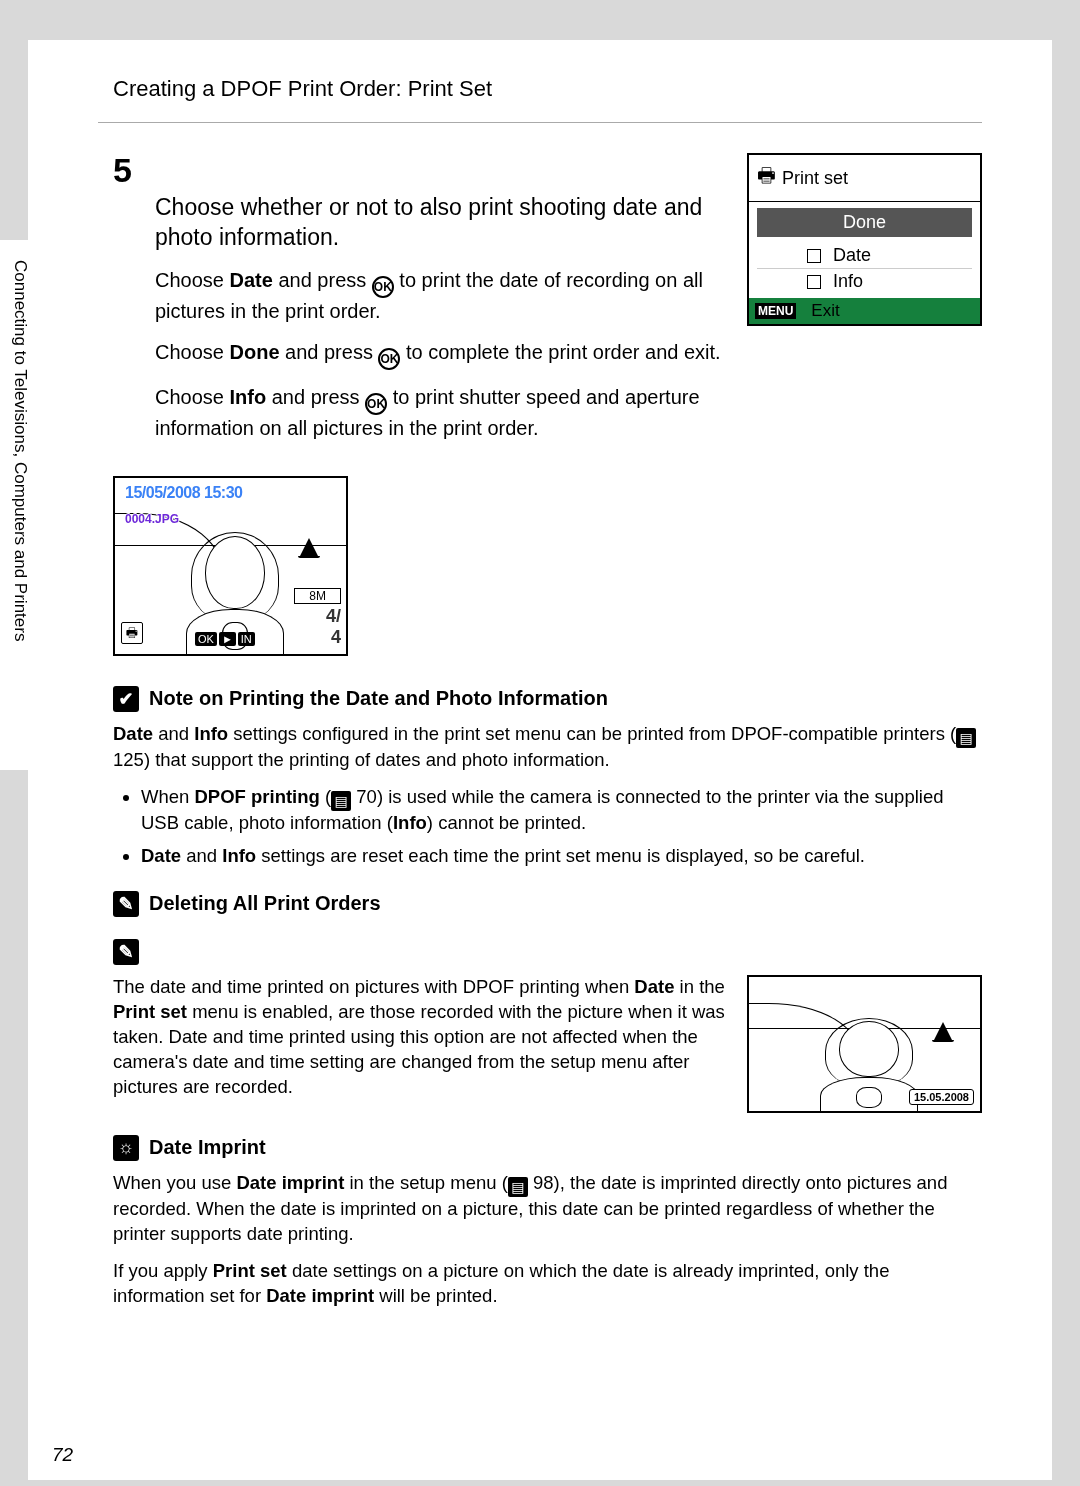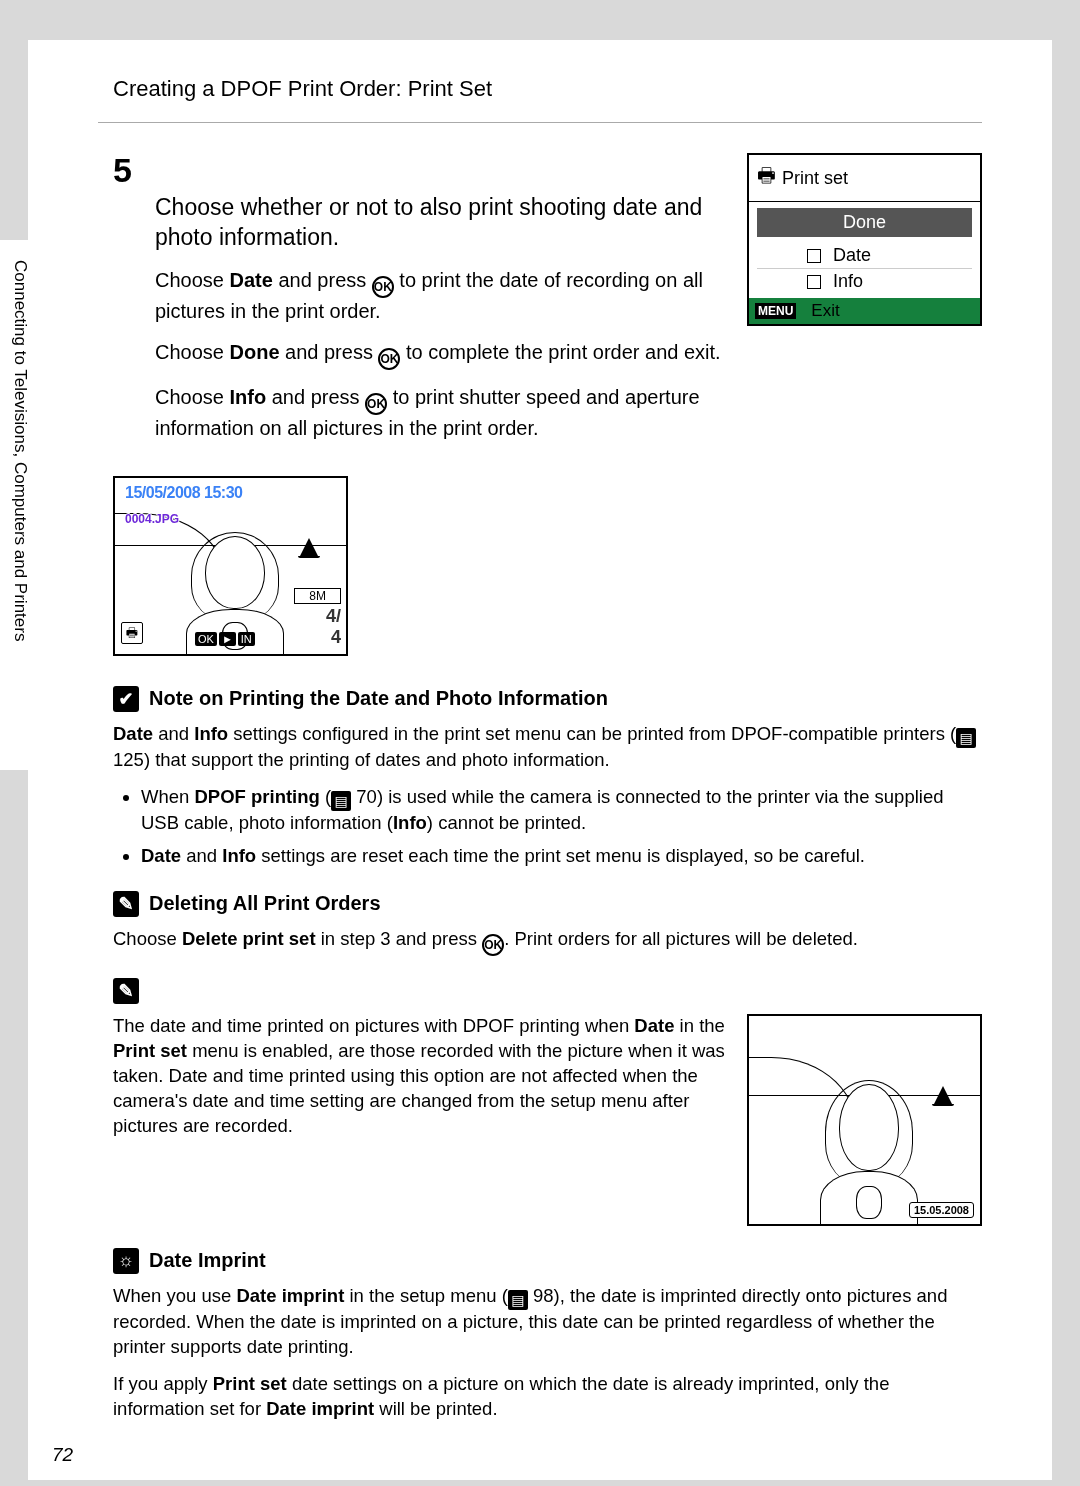--- a/index.html
+++ b/index.html
@@ -264,21 +264,21 @@
     font-size: 18.5px;
     line-height: 1.35;
     margin-bottom: 8px;
   }
   .note-row {
     display: flex;
     gap: 20px;
   }
   .note-img {
     width: 235px;
-    height: 212px;
+    height: 138px;
     border: 2.5px solid #000;
     position: relative;
     flex-shrink: 0;
     overflow: hidden;
     padding-left: 16px;
   }
   .imprint-box {
     position: absolute;
     bottom: 6px; right: 6px;
     border: 1.5px solid #000;
@@ -482,23 +482,20 @@
         <span class="bold">Date</span><span> and </span><span class="bold">Info</span><span> settings are reset each time the print set menu is displayed, so be careful.</span>
       </li>
     </ul>
   </div>
 
   <div class="note">
     <div class="note-head">
       <span class="note-icon">✎</span>
       <span>Deleting All Print Orders</span>
     </div>
-    <p class="para-small">
-      <span>Choose </span><span class="bold">Delete print set</span><span> in step 3 and press </span><span class="ok-icon">OK</span><span>. Print orders for all pictures will be deleted.</span>
-    </p>
   </div>
 
   <div class="note">
     <div class="note-head">
       <span class="note-icon">✎</span>
     </div>
     <div class="note-row">
       <p class="para-small" style="flex:1">
         <span>The date and time printed on pictures with DPOF printing when </span><span class="bold">Date</span><span> in the </span><span class="bold">Print set</span><span> menu is enabled, are those recorded with the picture when it was taken. Date and time printed using this option are not affected when the camera's date and time setting are changed from the setup menu after pictures are recorded.</span>
       </p>

